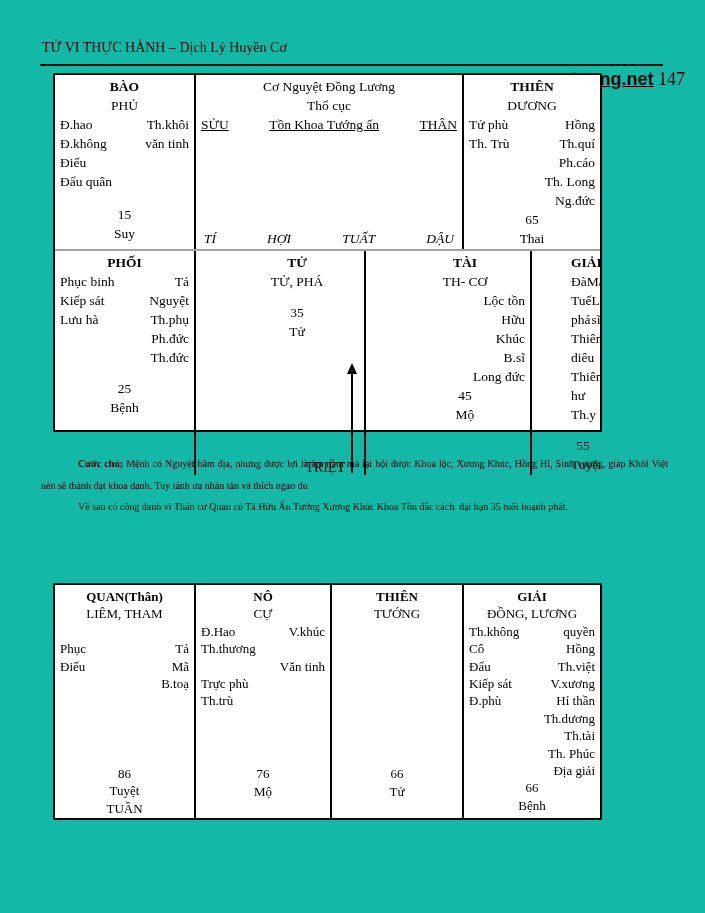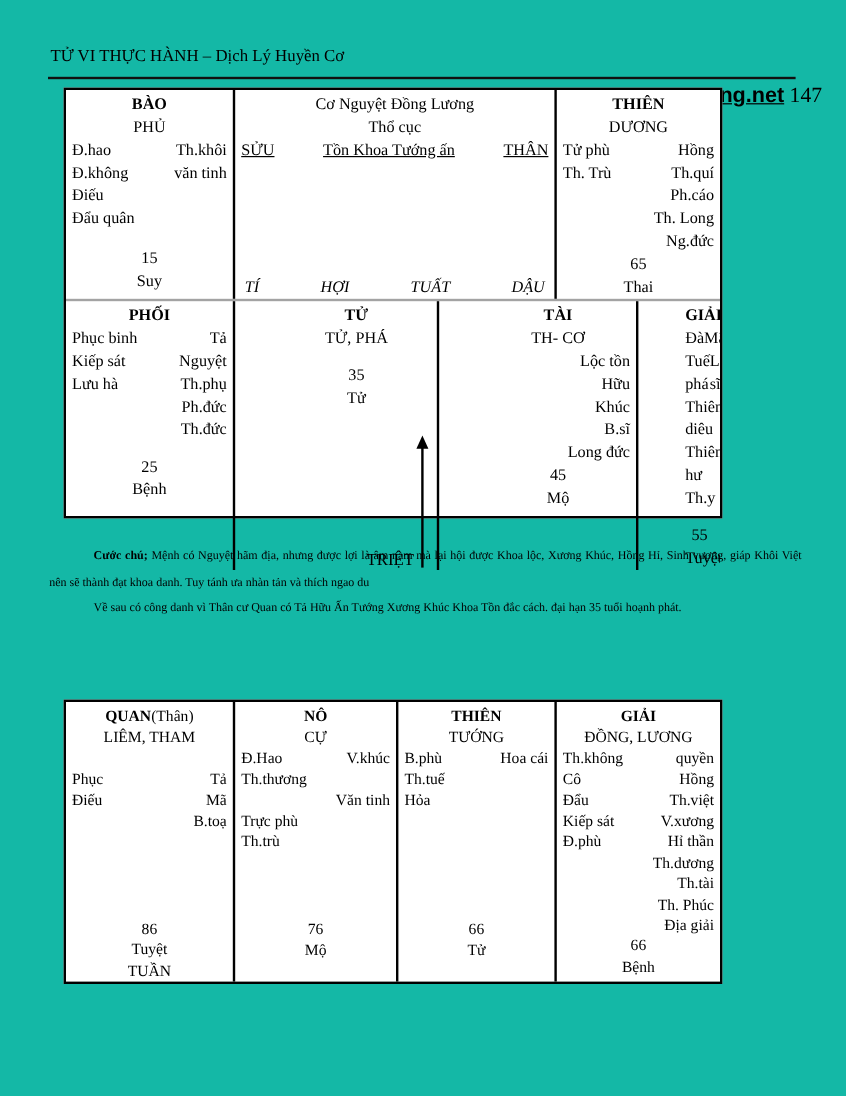--- a/index.html
+++ b/index.html
@@ -27,21 +27,21 @@
     padding:2px 5px 1px 5px;display:flex;flex-direction:column;
     font-size:13.5px;line-height:19px;overflow:hidden;position:relative;
   }
   .cell.last{border-right:none;}
   .w1{width:141px;flex:none;}
   .w2{width:136px;flex:none;}
   .w3{width:132px;flex:none;}
   .w4{flex:1;}
   .wmid{width:268px;flex:none;}
   .c-title{text-align:center;font-weight:bold;}
-  .c-title .note{font-weight:normal;}
+  .c-title .note{font-weight:bold;}
   .c-sub{text-align:center;font-weight:normal;}
   .pair-row{display:flex;justify-content:space-between;min-height:19px;}
   #table2 .cell{font-size:13px;line-height:17.4px;padding-top:3px;}
   #table2 .pair-row{min-height:17.4px;}
   .num-block{text-align:center;}
   .mt14{margin-top:14px;}
   .mt12{margin-top:12px;}
   .mt0{margin-top:0;}
   .bottom-anchor{margin-top:auto;}
   .pb17{padding-bottom:17px;}
@@ -314,34 +314,20 @@
         </div>
       <div class="bottom-anchor pb17">
         <div class="num-block">76</div>
         <div class="num-block">Mộ</div>
       </div>
     </div>
 
     <div class="cell w3">
       <div class="c-title">THIÊN</div>
       <div class="c-sub">TƯỚNG</div>
-      <div>
-          <div class="pair-row">
-            <span>B.phù</span>
-            <span>Hoa cái</span>
-          </div>
-          <div class="pair-row">
-            <span>Th.tuế</span>
-            <span></span>
-          </div>
-          <div class="pair-row">
-            <span>Hỏa</span>
-            <span></span>
-          </div>
-        </div>
       <div class="bottom-anchor pb17">
         <div class="num-block">66</div>
         <div class="num-block">Tử</div>
       </div>
     </div>
 
     <div class="cell w4 last">
       <div class="c-title">GIẢI</div>
       <div class="c-sub">ĐỒNG, LƯƠNG</div>
       <div>

